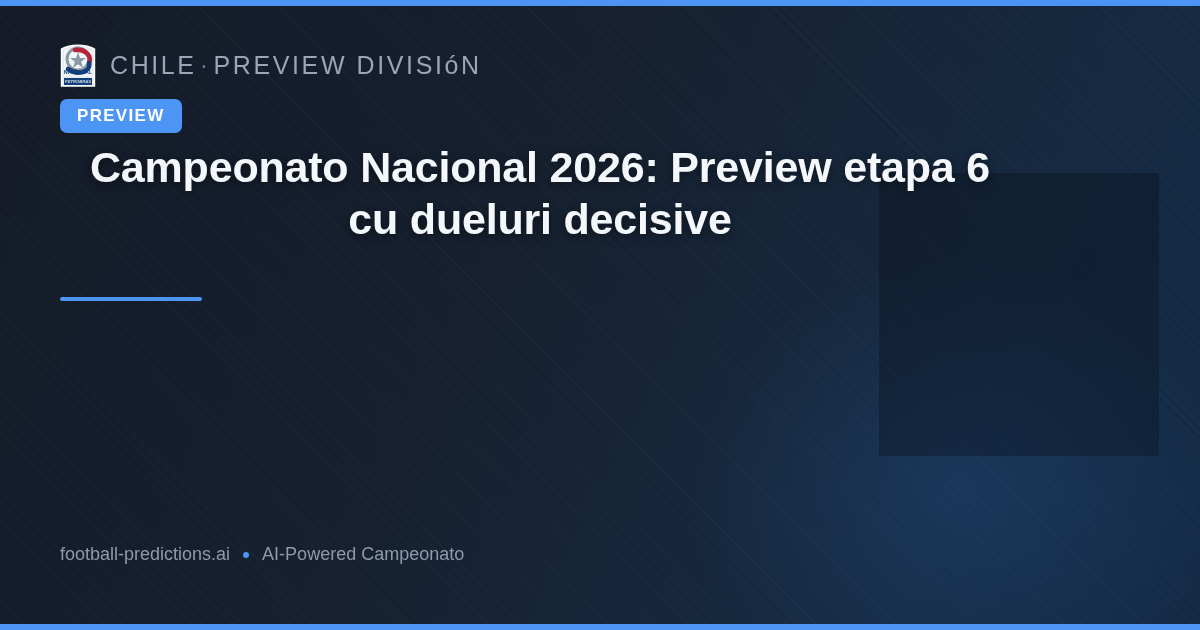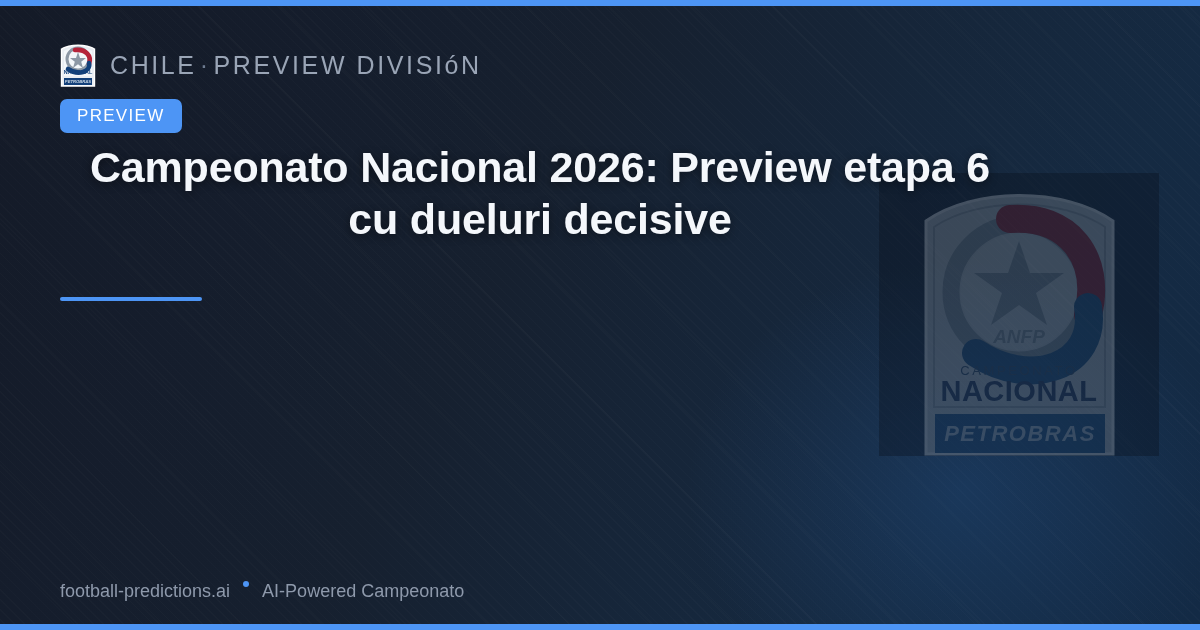--- a/index.html
+++ b/index.html
@@ -112,21 +112,21 @@
   }
 
   #preview-badge {
     position: absolute;
     left: 0;
     top: 99px;
     display: inline-block;
     background: #4d95f5;
     color: #ffffff;
     font-size: 17px;
-    font-weight: normal;
+    font-weight: bold;
     letter-spacing: 1.3px;
     padding: 8px 17px 9px 17px;
     border-radius: 7px;
     line-height: 1;
   }
 
   #headline {
     position: absolute;
     left: 0;
     top: 141px;
@@ -147,22 +147,23 @@
     top: 297px;
     width: 142px;
     height: 4px;
     background: #4d95f5;
     border-radius: 2px;
   }
 
   #footer {
     position: absolute;
     left: 0;
-    top: 581px;
+    top: 544px;
     display: flex;
+    align-items: center;
     gap: 13px;
     font-size: 18px;
     color: #8e99ab;
     font-weight: 300;
   }
   #footer-dot {
     width: 6px;
     height: 6px;
     border-radius: 50%;
     background: #4d95f5;
@@ -197,45 +198,20 @@
 
   <div id="bg-stripes"></div>
   <div id="bg-stripes-2"></div>
   <div id="bg-glow"></div>
 
   <div id="top-bar" class="accent-bar"></div>
   <div id="bottom-bar" class="accent-bar"></div>
 
   <div id="crest-panel"></div>
 
-  <div id="crest-wrap">
-    <svg viewBox="0 0 195 283" width="195" height="283" aria-hidden="true">
-
-      <path d="M4 46 C 52 12, 143 12, 191 46 L191 279 L4 279 Z" fill="#9aa7b4" stroke="#b9c3cd" stroke-width="3"></path>
-      <path d="M12 52 C 56 22, 139 22, 183 52 L183 232 L12 232 Z" fill="#9aa7b4" stroke="#7d8b99" stroke-width="2"></path>
-
-      <circle cx="97" cy="117" r="68" fill="none" stroke="#6f7f8e" stroke-width="17"></circle>
-      <circle cx="97" cy="117" r="58" fill="#a3aeba" opacity="0.55"></circle>
-
-      <path d="M88 44 C 146 40, 180 82, 166 140" fill="none" stroke="#7e2234" stroke-width="28" stroke-linecap="round"></path>
-
-      <path d="M166 132 C 176 192, 108 214, 54 178" fill="none" stroke="#1d4a77" stroke-width="28" stroke-linecap="round"></path>
-
-      <polygon points="97,66 108,98 142,98 114,118 125,150 97,130 69,150 80,118 52,98 86,98" fill="#6f7f8e"></polygon>
-
-      <text x="97" y="168" text-anchor="middle" fill="#6f7f8e" font-family="Liberation Sans, sans-serif" font-size="19" font-weight="bold" font-style="italic">ANFP</text>
-
-      <text x="97" y="200" text-anchor="middle" fill="#2d4765" font-family="Liberation Sans, sans-serif" font-size="13" letter-spacing="2.6">CAMPEONATO</text>
-
-      <text x="97" y="226" text-anchor="middle" fill="#23375a" font-family="Liberation Sans, sans-serif" font-size="29" font-weight="bold" letter-spacing="0.5">NACIONAL</text>
-
-      <rect x="13" y="239" width="170" height="39" fill="#1d4a77"></rect>
-      <text x="98" y="266" text-anchor="middle" fill="#8fa3b8" font-family="Liberation Sans, sans-serif" font-size="22" font-weight="bold" font-style="italic" letter-spacing="1.5">PETROBRAS</text>
-    </svg>
-  </div>
 
   <div id="content">
 
     <div id="league-row">
       <span class="mini-badge">
         <svg viewBox="0 0 36 46" width="36" height="46" aria-hidden="true">
           <path d="M1.5 7 C 10 2, 26 2, 34.5 7 L34.5 44 L1.5 44 Z" fill="#e9edf2" stroke="#ffffff" stroke-width="1.4"></path>
           <path d="M4 9 C 11 5, 25 5, 32 9 L32 34 L4 34 Z" fill="#f4f7fa"></path>
           <circle cx="18" cy="17" r="11" fill="none" stroke="#8d98a5" stroke-width="3"></circle>
           <path d="M15 8 C 26 7, 32 14, 29 22" fill="none" stroke="#b5243a" stroke-width="4.6" stroke-linecap="round"></path>

